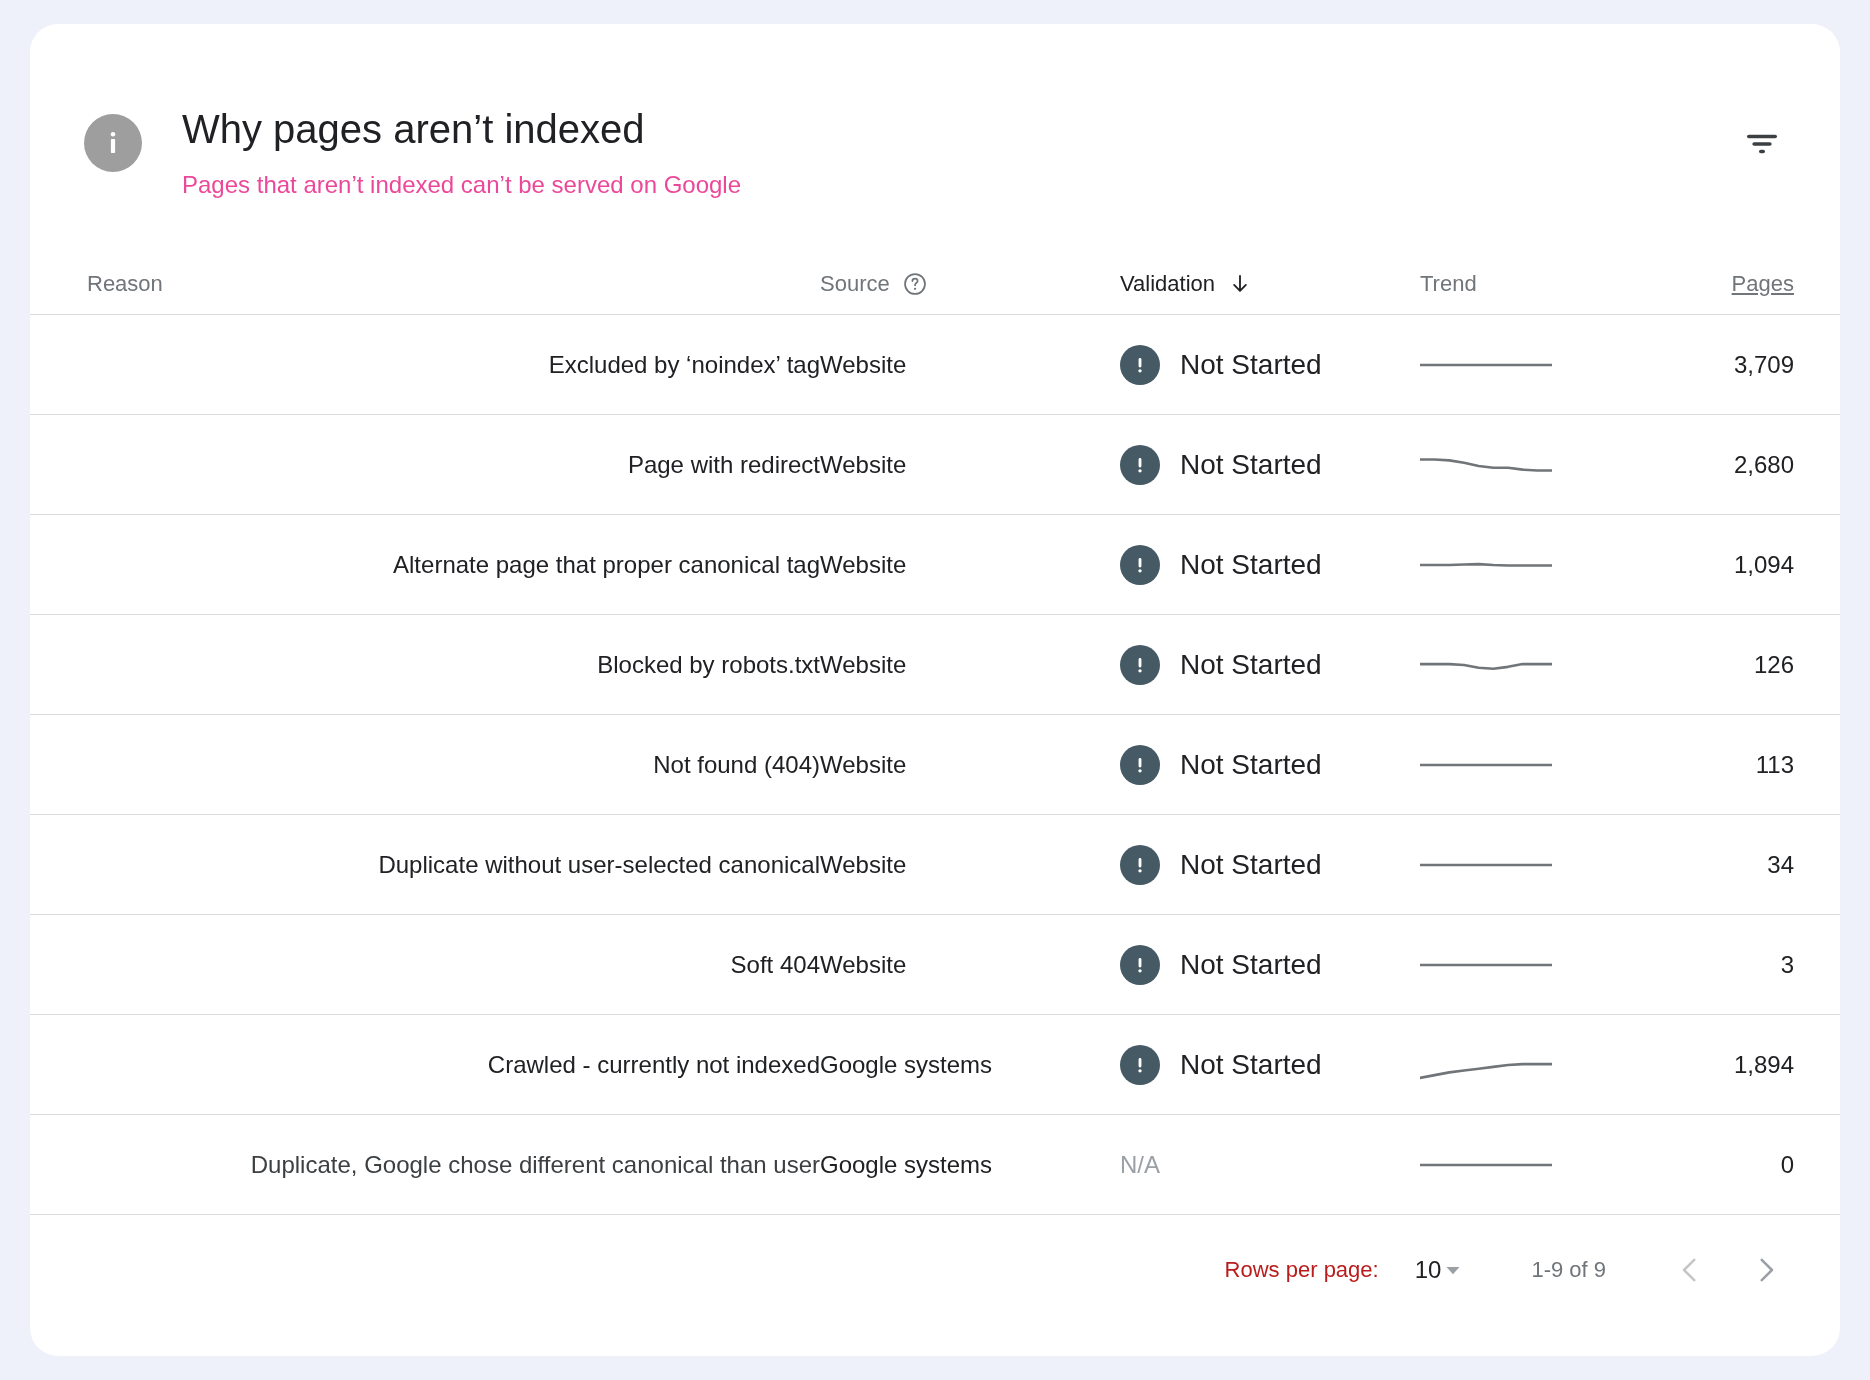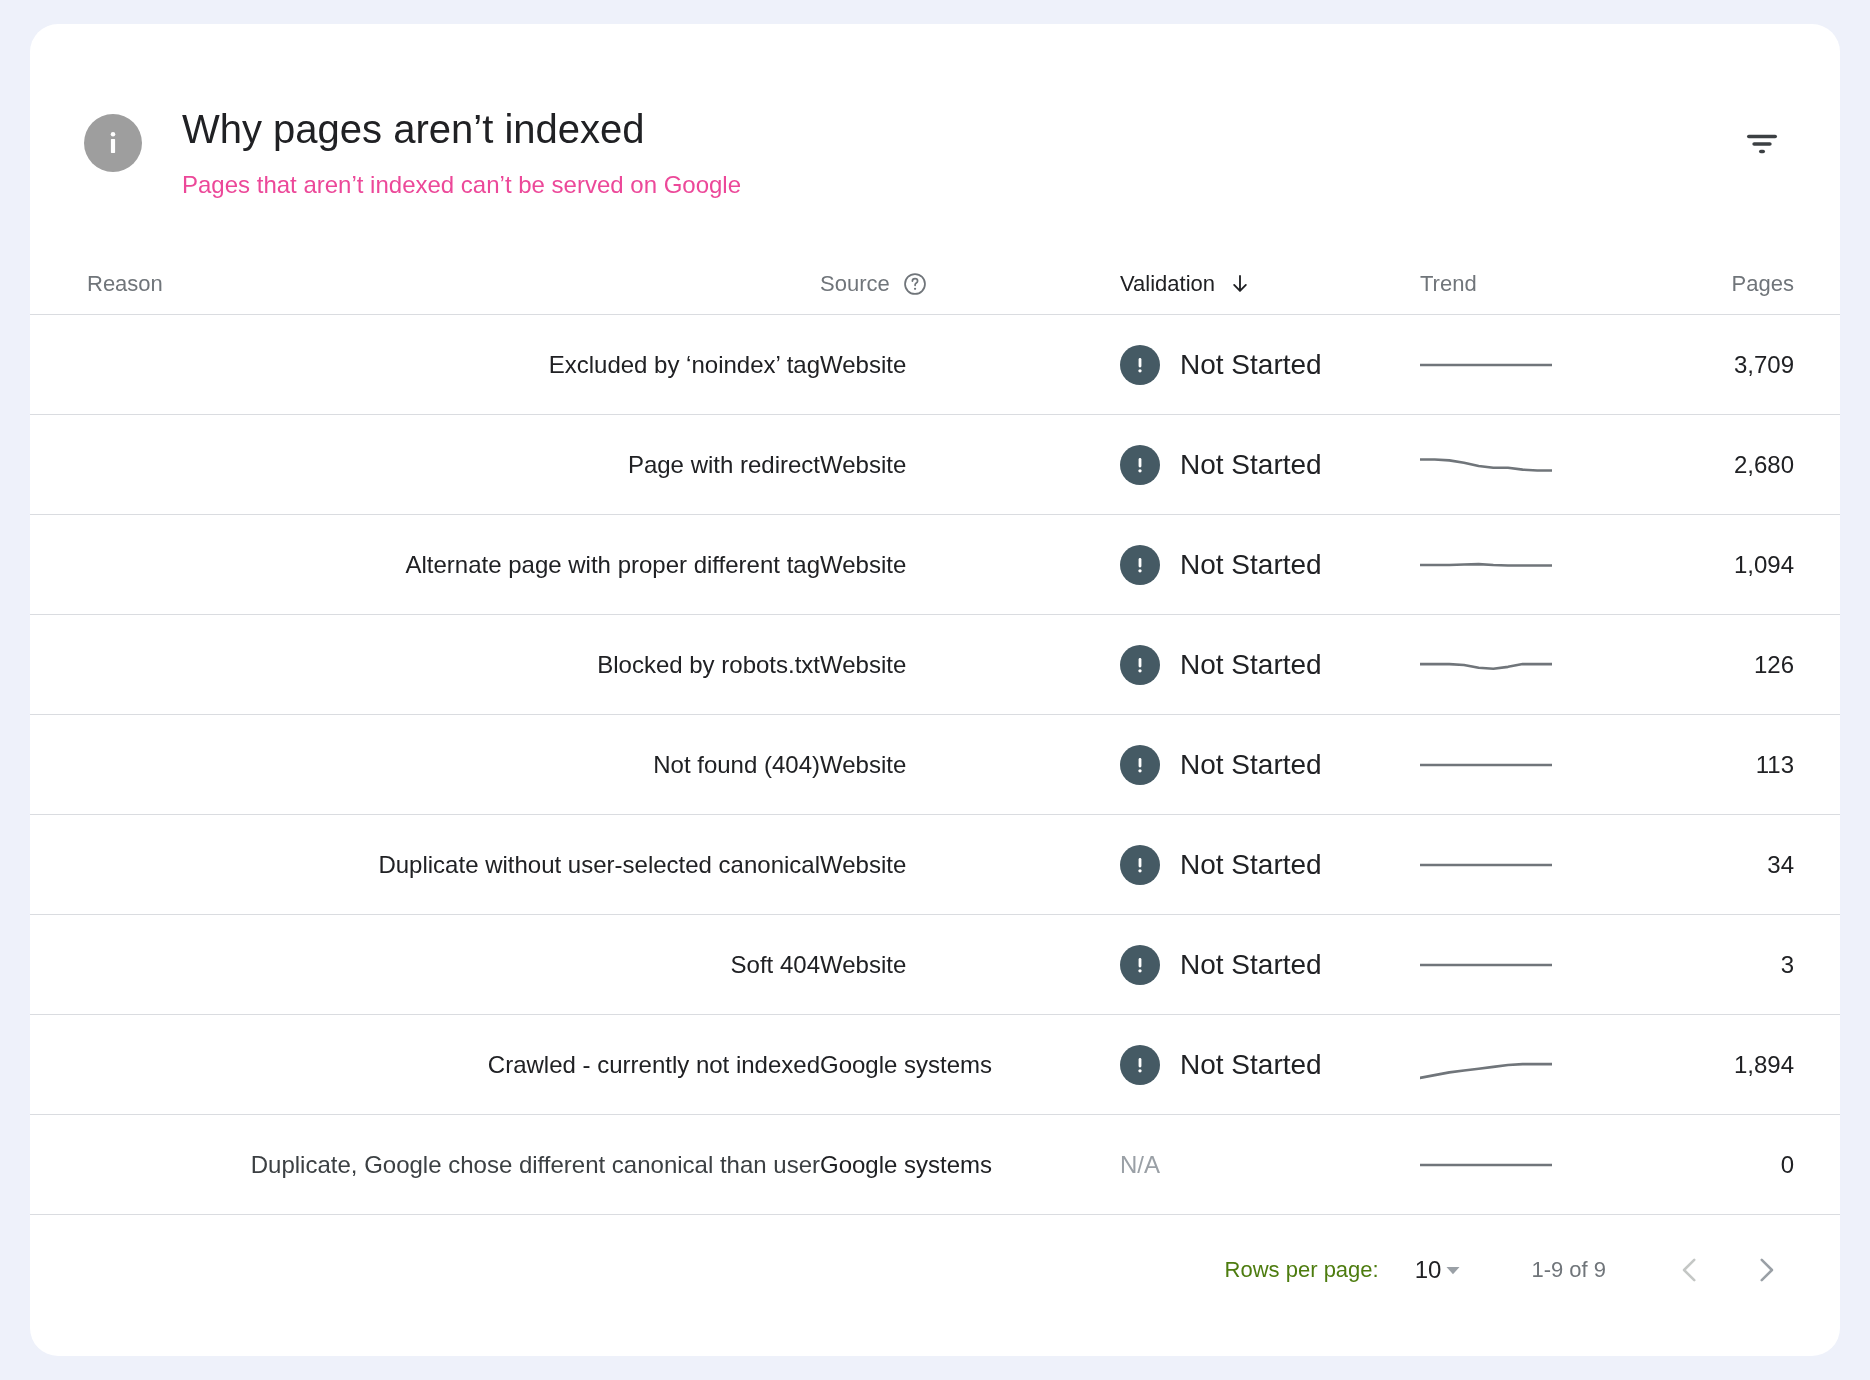--- a/index.html
+++ b/index.html
@@ -100,21 +100,21 @@
 
   thead th {
     height: 60px;
     font-size: 22px;
     font-weight: 400;
     color: #70757a;
     text-align: left;
     padding-bottom: 18px;
   }
   thead th.th-reason { padding-left: 57px; }
-  thead th.th-pages  { text-align: right; padding-right: 46px; }
+  thead th.th-pages  { text-align: right; padding-right: 46px; text-decoration: underline; }
   thead th.th-validation {
     color: #202124;
     font-weight: 500;
   }
   .th-inner {
     display: flex;
     gap: 12px;
   }
   .help-icon svg, .sort-icon svg { display: block; }
 
@@ -185,21 +185,21 @@
     border-top: 1px solid #dadce0;
     height: 110px;
     display: flex;
     align-items: center;
     justify-content: flex-end;
     padding-right: 46px;
     box-sizing: border-box;
   }
   .rows-label {
     font-size: 22px;
-    color: #4d7c0f;
+    color: #b91c1c;
   }
   .rows-select {
     display: flex;
     align-items: center;
     margin-left: 36px;
     cursor: pointer;
   }
   .rows-value {
     font-size: 24px;
     color: #202124;
@@ -328,21 +328,21 @@
             </span>
           </td>
           <td class="cell-trend">
             <svg class="spark" viewBox="0 0 132 46" preserveAspectRatio="none">
               <path d="M0.00 17.48 L14.67 17.48 L29.33 18.40 L44.00 20.70 L58.67 23.92 L73.33 25.76 L88.00 25.76 L102.67 27.60 L117.33 28.52 L132.00 28.52" fill="none" stroke="#70757a" stroke-width="2.6" stroke-linecap="round" stroke-linejoin="round" vector-effect="non-scaling-stroke"></path>
             </svg>
           </td>
           <td class="cell-pages">2,680</td>
         </tr>
         <tr>
-          <td class="cell-reason">Alternate page with proper different tag</td>
+          <td class="cell-reason">Alternate page that proper canonical tag</td>
           <td class="cell-source">Website</td>
           <td class="cell-validation">
             <span class="validation-wrap">
               <span class="status-dot">
                 <svg width="26" height="26" viewBox="0 0 24 24" aria-hidden="true">
                   <rect x="10.7" y="5.6" width="2.6" height="8.6" rx="1.3" fill="#ffffff"></rect>
                   <circle cx="12" cy="17.4" r="1.55" fill="#ffffff"></circle>
                 </svg>
               </span>
               <span class="status-label">Not Started</span>

